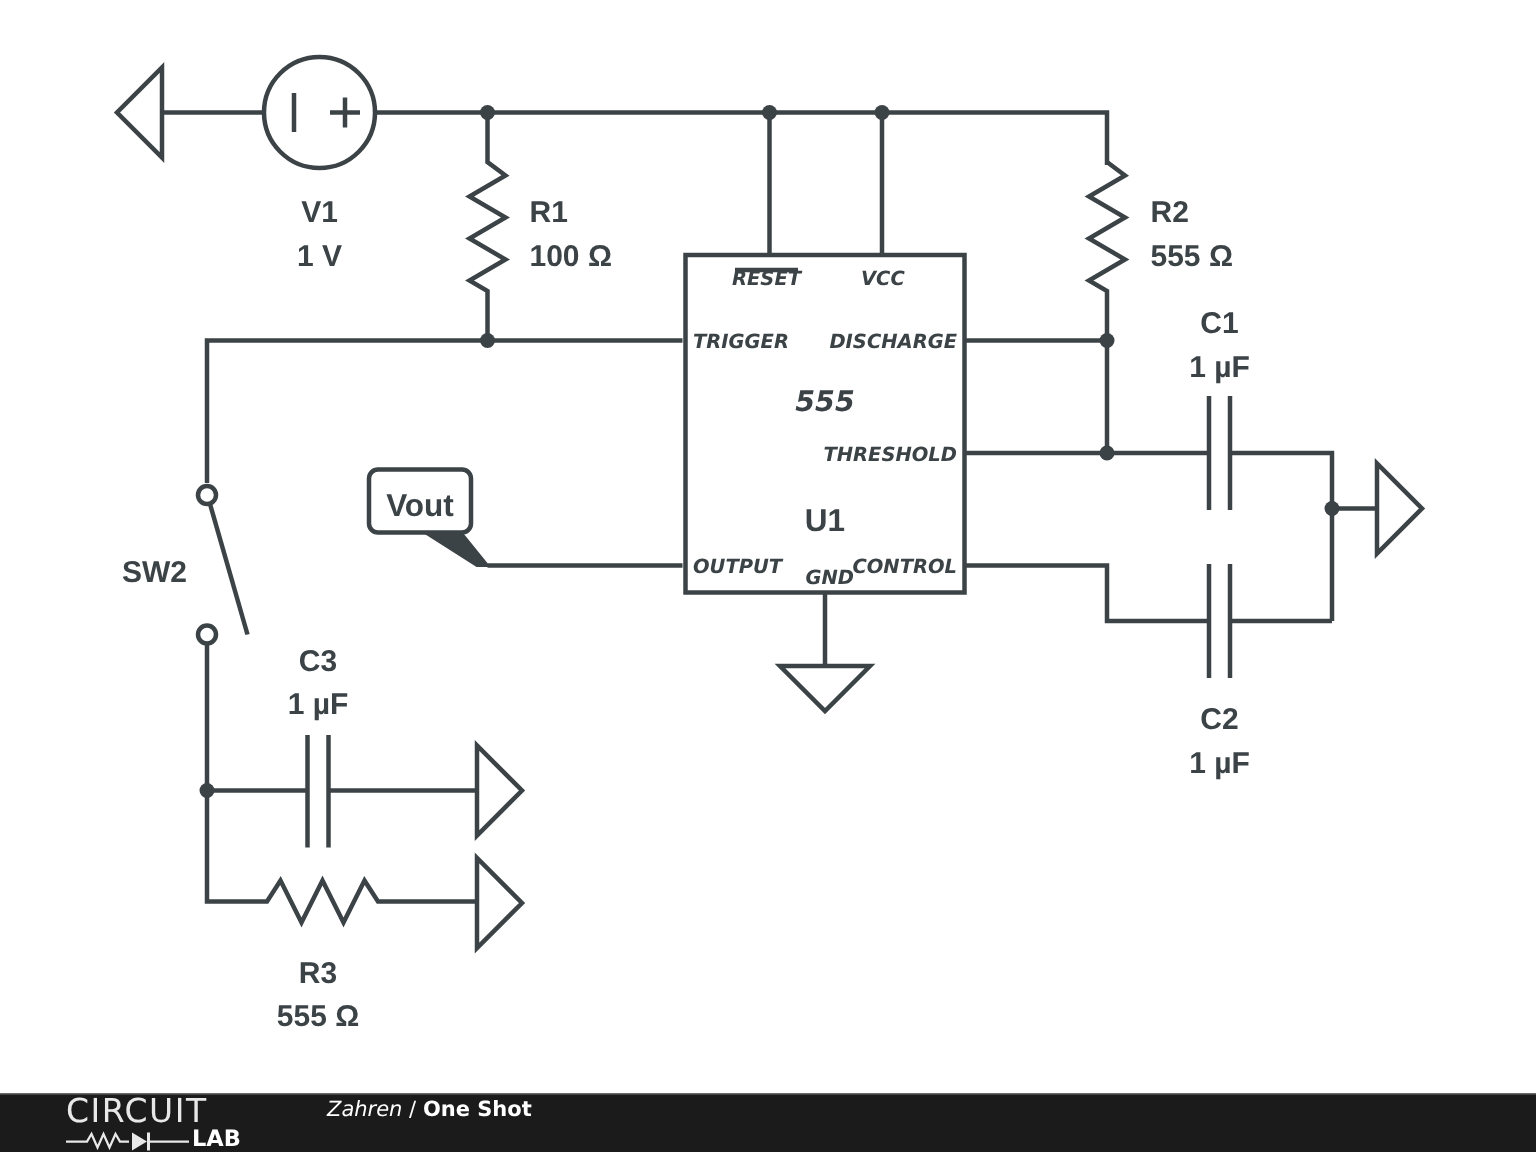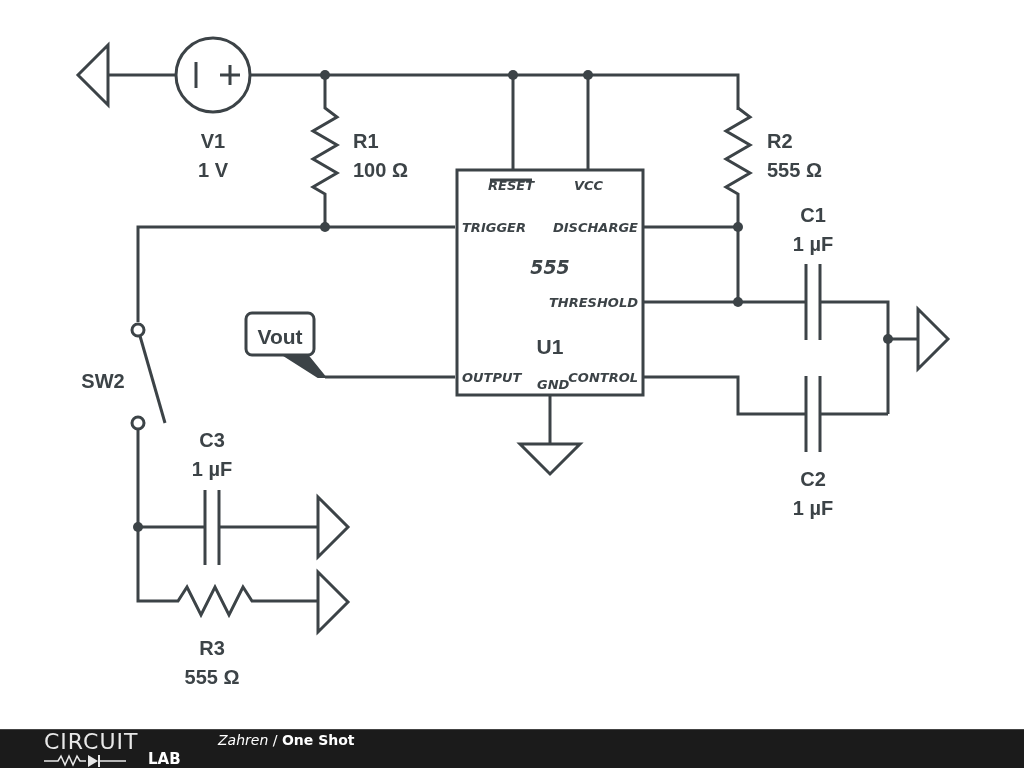--- a/index.html
+++ b/index.html
@@ -8,21 +8,21 @@
   .wire { stroke:#3c4347; stroke-width:3; fill:none; stroke-linecap:butt; stroke-linejoin:miter; }
   .dot { fill:#3c4347; }
   .lbl { fill:#3c4347; font-family:"Liberation Sans", sans-serif; font-weight:bold; font-size:20px; text-anchor:middle; }
   .lbl-l { text-anchor:start; }
   .pin { fill:#3c4347; font-family:"DejaVu Sans", sans-serif; font-style:italic; font-weight:bold; font-size:13px; }
   .chip { fill:#3c4347; font-family:"DejaVu Sans", sans-serif; font-style:italic; font-weight:bold; font-size:19px; text-anchor:middle; }
   .u1 { fill:#3c4347; font-family:"Liberation Sans", sans-serif; font-weight:bold; font-size:21px; text-anchor:middle; }
   #footer { position:absolute; left:0; top:729px; width:1024px; height:39px; background:#1b1b1b; border-top:1px solid #444; }
   #logo-top { position:absolute; left:44px; top:1px; color:#e8e8e8; font-family:"DejaVu Sans", sans-serif; font-size:22px; letter-spacing:1px; font-weight:normal; line-height:22px; }
   #logo-bottom { position:absolute; left:44px; top:21px; width:130px; height:18px; }
-  #logo-lab { position:absolute; left:128px; top:20px; color:#ffffff; font-family:"DejaVu Sans", sans-serif; font-weight:bold; font-size:15px; line-height:18px;margin-left:20px; }
+  #logo-lab { position:absolute; left:128px; top:20px; color:#ffffff; font-family:"DejaVu Sans", sans-serif; font-weight:bold; font-size:15px; line-height:18px; }
   #credit { position:absolute; left:218px; top:2px; color:#ffffff; font-family:"DejaVu Sans", sans-serif; font-size:14px; line-height:17px; }
   #credit .author { font-style:italic; }
   #credit .title { font-weight:bold; }
   #url { position:absolute; left:218px; top:20px; color:#ffffff; font-family:"DejaVu Sans", sans-serif; font-size:14px; line-height:17px; }
 </style>
 </head>
 <body>
 
 <svg id="schematic" width="1024" height="729" viewBox="0 0 1024 729">
 

